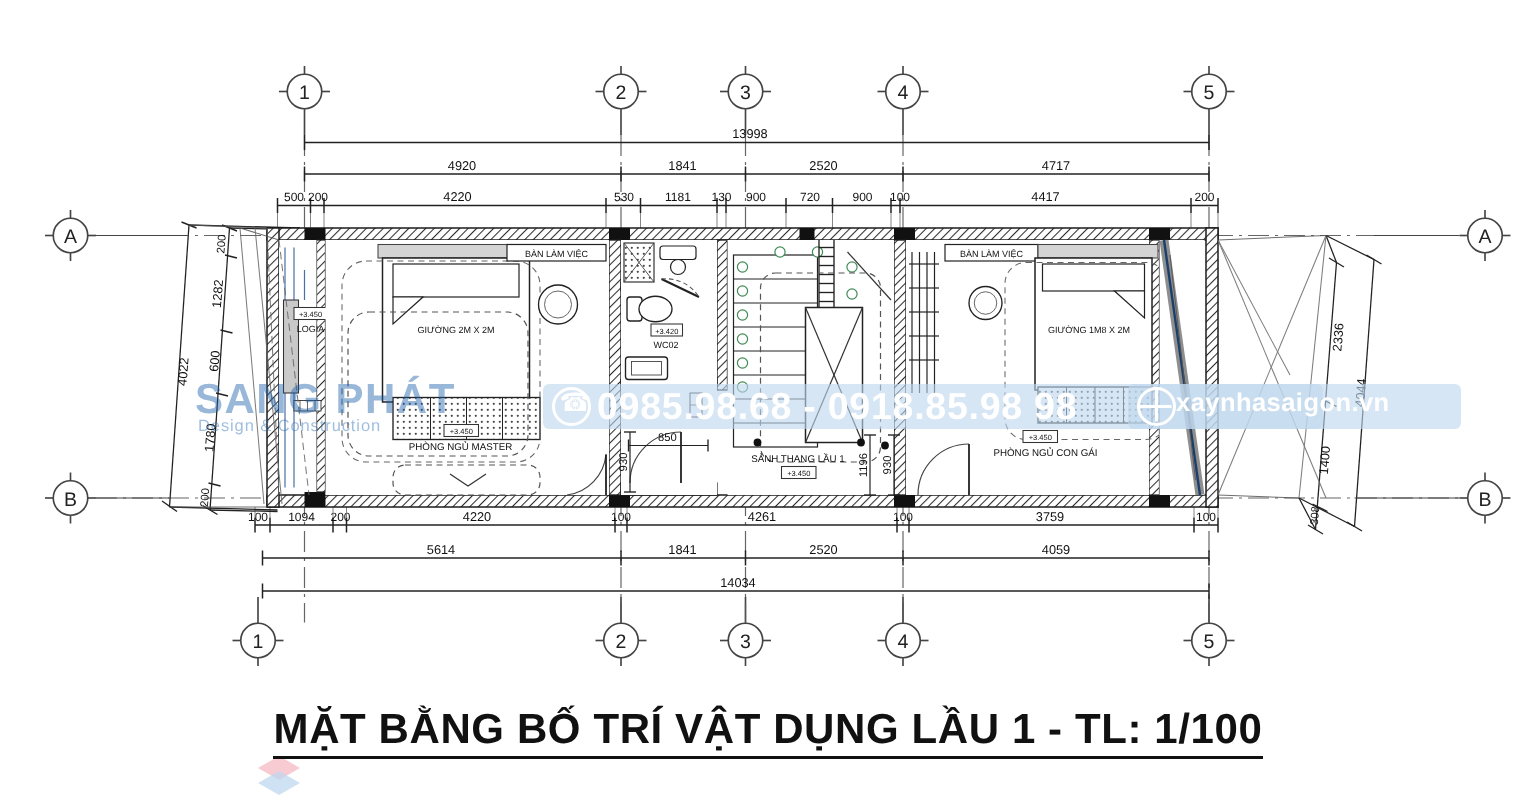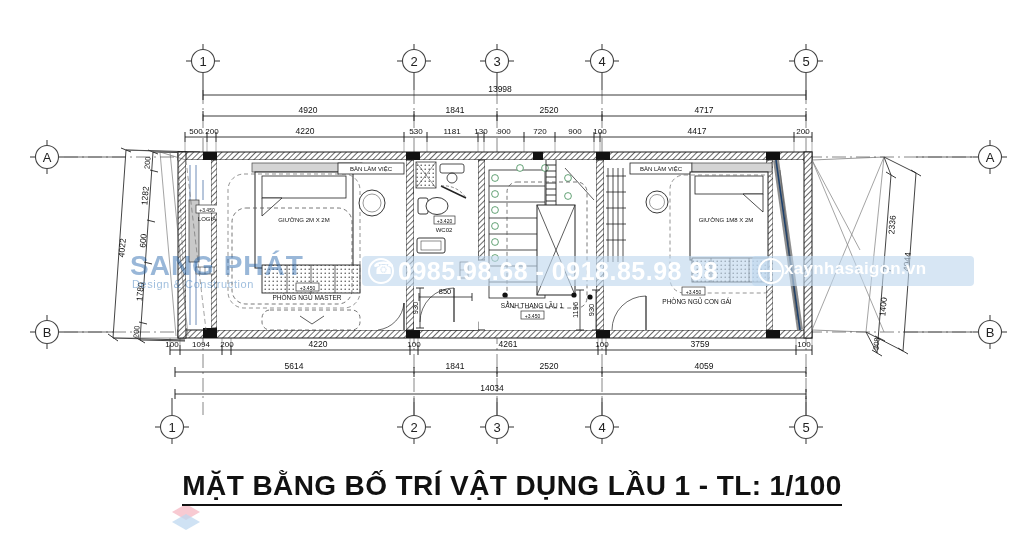--- a/index.html
+++ b/index.html
@@ -58,21 +58,21 @@
   #wm-left .wm-name {
     position: absolute; left: 48px; top: 2px;
     font-size: 28px; font-weight: bold; color: #1b5fa8; letter-spacing: 1px;
   }
   #wm-left .wm-sub {
     position: absolute; left: 50px; top: 30px;
     font-size: 11px; color: #2a6fb5; letter-spacing: .6px;
   }
   #wm-phone {
     left: 362px; top: 256px;
-    width: 408px; height: 30px;
+    width: 520px; height: 30px;
     background: rgba(190,215,238,.62);
     border-radius: 4px;
   }
   #wm-phone .ph {
     position: absolute; left: 36px; top: 1px;
     font-size: 25px; font-weight: bold; color: #ffffff; letter-spacing: .5px;
     white-space: nowrap;
   }
   #wm-site {
     left: 752px; top: 256px;

